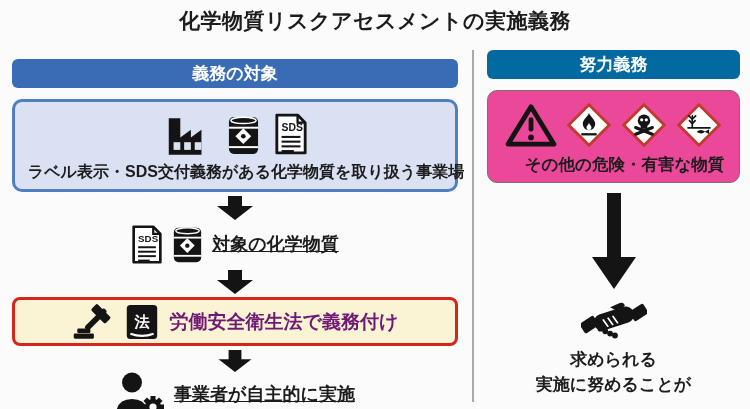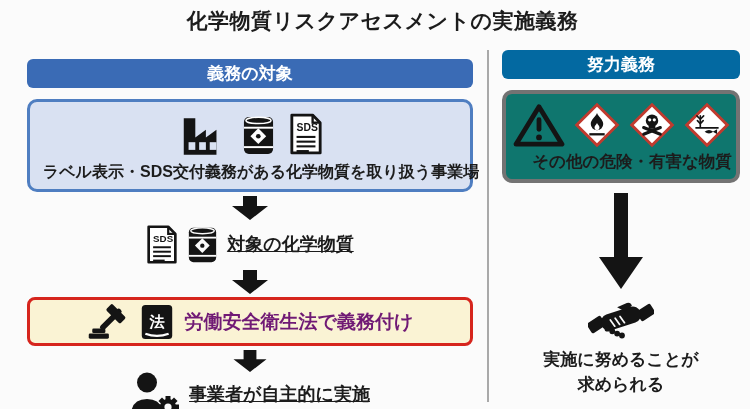--- a/index.html
+++ b/index.html
@@ -1,33 +1,33 @@
 <!DOCTYPE html>
 <html><head>
 <meta charset="utf-8">
 <style>
   * { margin:0; padding:0; box-sizing:border-box; }
   html,body { width:750px; height:409px; overflow:hidden; }
   body { background:#fbfbfb; font-family:"Liberation Sans","DejaVu Sans",sans-serif; color:#1c1c1c; }
-  .canvas { position:relative; width:750px; height:319px; background:#fbfbfb;padding-left:15px; }
+  .canvas { position:relative; width:750px; height:319px; background:#fbfbfb; }
   .title { text-align:center; font-size:21px; font-weight:bold; padding-top:7px; letter-spacing:0.5px; }
   .columns { display:flex; align-items:stretch; padding:0 10px 0 12px; margin-top:15px; }
   .col { display:flex; flex-direction:column; align-items:center; }
   .col-left { width:446px; }
   .spacer { width:29px; display:flex; justify-content:center; }
   .vdivider { width:2px; height:352px; background:#a9a9a9; }
   .col-right { flex:1; }
   .header { width:100%; height:29px; line-height:29px; text-align:center; color:#ffffff;
             font-weight:bold; font-size:17px; border-radius:6px; }
   .header-blue { background:#3a6bb5;margin-top:9px; }
   .header-orange { background:#0369a1; }
   .bigbox { width:100%; height:93px; margin-top:11px; border-radius:10px;
             display:flex; flex-direction:column; align-items:center; }
   .bigbox-blue { background:#d9e1f2; border:3px solid #4f7ec1; }
-  .bigbox-orange { background:#0f766e; border:4px solid #737373; }
+  .bigbox-orange { background:#ec4899; border:1px solid #737373; }
   .icon-row { display:flex; align-items:center; gap:14px; flex:1; padding-top:4px; }
   .icon-row-tight { gap:9px; }
   .box-label { font-weight:bold; font-size:16px; white-space:nowrap; padding-bottom:6px;margin-left:22px; }
   .box-label-sm { font-size:16.5px; }
   .arrow { margin-top:4px; flex:0 0 auto; }
   .step-row { display:flex; align-items:center; gap:9px; margin-top:2px; height:44px; }
   .step-label { font-size:18px; font-weight:bold; white-space:nowrap;text-decoration:underline; }
   .law-box { width:100%; height:49px; margin-top:3px; border:3px solid #d6251d; border-radius:8px;
              background:#faf3d4; display:flex; align-items:center; justify-content:center; gap:11px; }
   .law-label { color:#701a75; font-size:19px; font-weight:bold; white-space:nowrap; }
@@ -243,19 +243,19 @@
           </g>
           <g stroke="#fbfbfb" stroke-width="1.8" stroke-linecap="round">
             <path d="M23 25 l4.6 6.4"></path>
             <path d="M28 23.2 l4.6 6.4"></path>
             <path d="M33 21.4 l4.6 6.4"></path>
           </g>
         </svg>
       </span>
 
       <div class="bottom-label">
+        <div>求められる</div>
         <div>実施に努めることが</div>
-        <div>求められる</div>
       </div>
 
     </div>
   </div>
 </div>
 
 </body></html>

